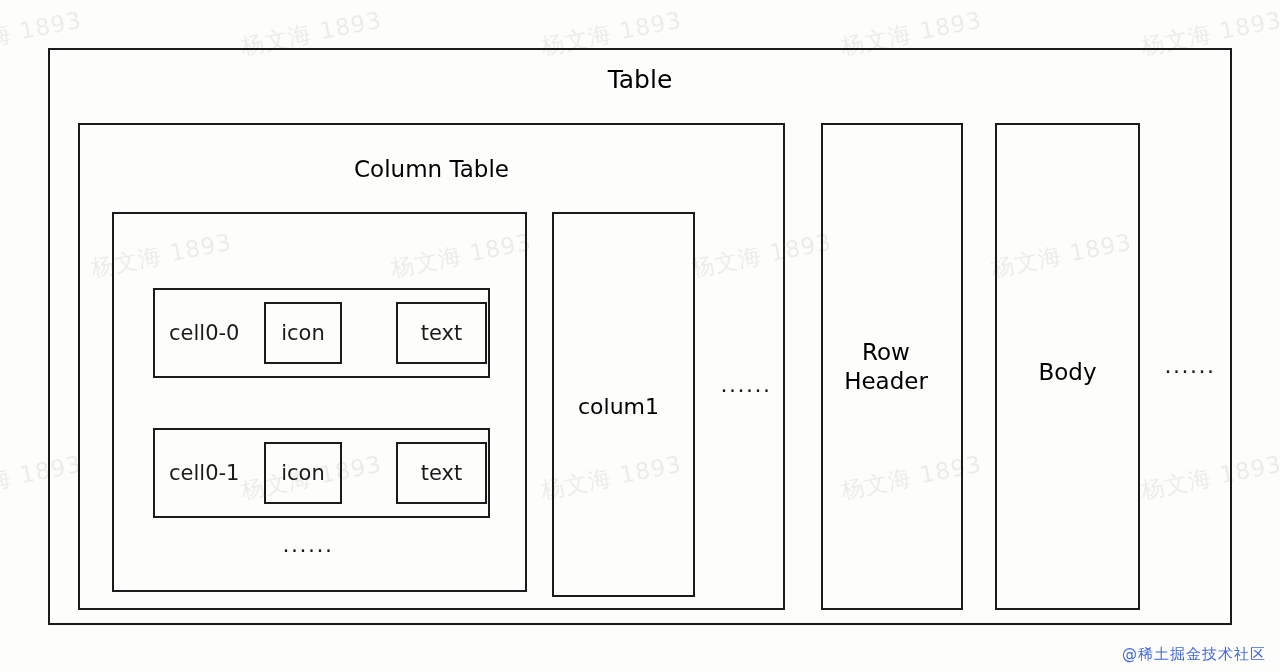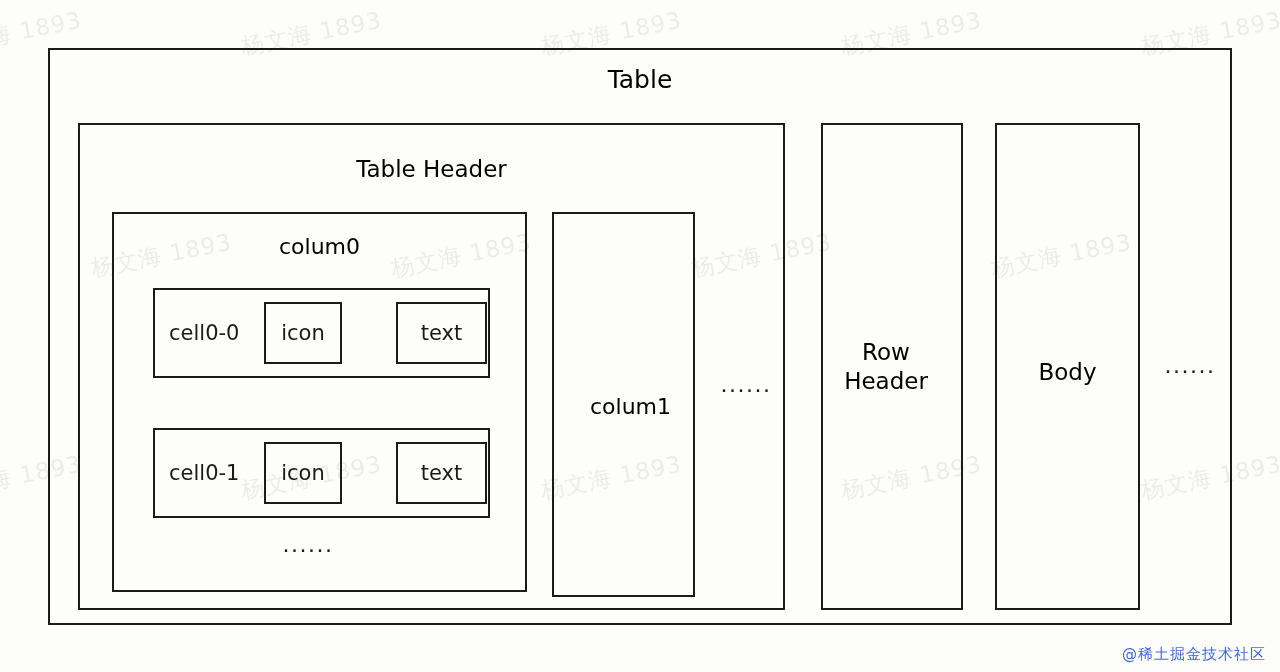--- a/index.html
+++ b/index.html
@@ -113,21 +113,21 @@
     justify-content: center;
     font-size: 21px;
   }
   .sub-box.icon { left: 109px; }
   .sub-box.text { left: 241px; width: 91px; }
 
   #colum0-ellipsis { left: 153px; top: 540px; width: 310px; }
 
   
   #colum1-box   { left: 552px; top: 212px; width: 143px; height: 385px; }
-  #colum1-title { left: 552px; top: 393px; width: 133px; font-size: 22px; padding-left: 12px; }
+  #colum1-title { left: 552px; top: 393px; width: 133px; font-size: 22px; }
 
   
   #columns-ellipsis { left: 700px; top: 380px; width: 92px; }
 
   
   #row-header-box   { left: 821px; top: 123px; width: 142px; height: 487px; }
   #row-header-title { left: 821px; top: 338px; width: 130px; font-size: 23px; }
 
   
   #body-box   { left: 995px; top: 123px; width: 145px; height: 487px; }
@@ -159,24 +159,23 @@
     <span class="wm-tile" style="left: 690px; top: 684px;">杨文海 1893</span>
     <span class="wm-tile" style="left: 990px; top: 684px;">杨文海 1893</span>
   </div>
 
 <div id="diagram">
 
   <div class="box" id="table-box"></div>
   <div class="label" id="table-title">Table</div>
 
   <div class="box" id="column-header-box"></div>
-  <div class="label" id="column-header-title">Table Header</div>
+  <div class="label" id="column-header-title">Column Table</div>
 
   <div class="box" id="colum0-box"></div>
-  <div class="label" id="colum0-title">colum0</div>
 
   <div class="box cell-box" id="cell-0-0-box">
     <span class="cell-label">cell0-0</span>
     <span class="sub-box icon">icon</span>
     <span class="sub-box text">text</span>
   </div>
 
   <div class="box cell-box" id="cell-0-1-box">
     <span class="cell-label">cell0-1</span>
     <span class="sub-box icon">icon</span>

